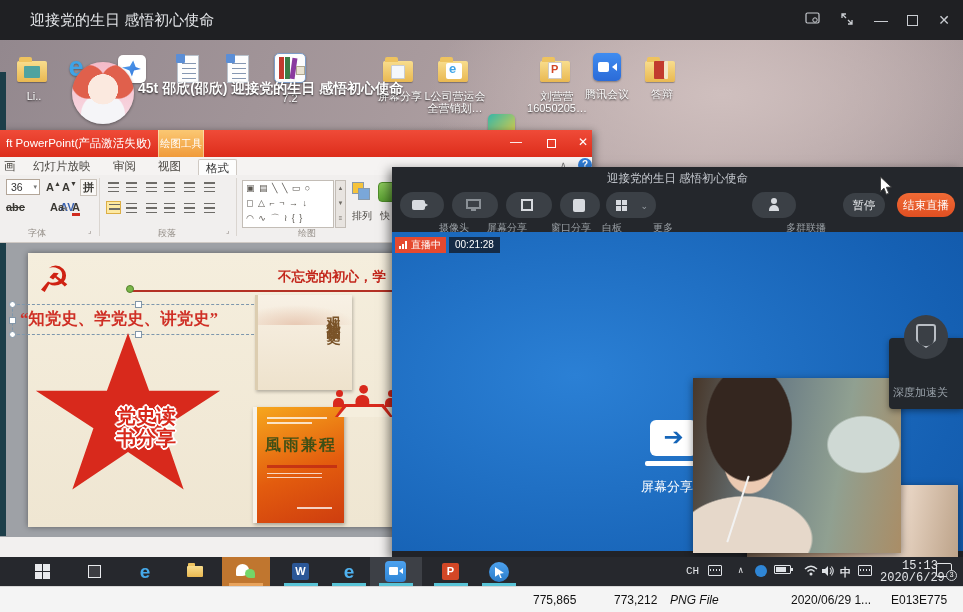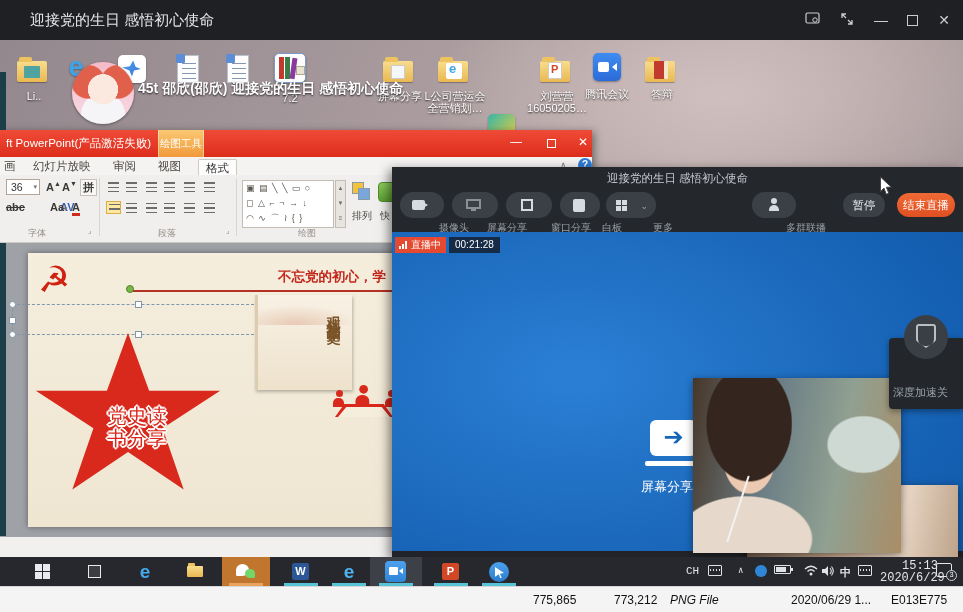--- a/index.html
+++ b/index.html
@@ -72,21 +72,21 @@
   .emblem { position:absolute; left:10px; top:8px; font-size:36px; color:#cf2213; line-height:38px; }
   .headline { position:absolute; left:250px; top:15px; font-size:13.5px; font-weight:bold; color:#c3271c; white-space:nowrap; }
   .redline { position:absolute; left:104px; top:37px; width:440px; height:2px; background:#b43124; }
   .rot-handle { position:absolute; left:98px; top:32px; width:8px; height:8px; border-radius:50%; background:#7ab648; border:1px solid #55822e; }
   .selbox { position:absolute; left:-16px; top:51px; width:252px; height:31px; border:1px dashed #7e97ad; }
   .hnd { position:absolute; width:7px; height:7px; background:#fff; border:1px solid #8296a8; }
   .hnd.c { border-radius:50%; }
   .quote { position:absolute; left:-8px; top:55px; width:240px; font-size:16.5px; font-weight:bold; color:#cf2f25; font-family:"Liberation Serif","DejaVu Serif",serif; white-space:nowrap; }
   .star { position:absolute; left:4px; top:80px; width:192px; height:170px; background:#d8291c;
     clip-path:polygon(50% 0%,61% 34%,98% 34%,68% 56%,79% 92%,50% 70%,21% 92%,32% 56%,2% 34%,39% 34%); }
-  .startext { position:absolute; left:70px; top:152px; width:78px; text-align:center; font-size:20px; line-height:22px; font-weight:normal; color:#d8291c;
+  .startext { position:absolute; left:70px; top:152px; width:78px; text-align:right; font-size:20px; line-height:22px; font-weight:bold; color:#d8291c;
     text-shadow:-2px 0 #fff,2px 0 #fff,0 -2px #fff,0 2px #fff,-1px -1px #fff,1px 1px #fff,-1px 1px #fff,1px -1px #fff; }
   .book1 { position:absolute; left:227px; top:42px; width:97px; height:95px; background:linear-gradient(#f8f1e5,#eee2cc); box-shadow:1px 2px 3px rgba(0,0,0,.25); border-left:3px solid #dccdb0; }
   .book1 .vt { position:absolute; right:10px; top:10px; writing-mode:vertical-rl; font-size:14px; font-weight:bold; color:#7a5328; font-family:"Liberation Serif","DejaVu Serif",serif; letter-spacing:3px; }
   .book2 { position:absolute; left:225px; top:154px; width:91px; height:116px; background:linear-gradient(160deg,#f6a71d,#e35c0e 55%,#ce3d0f); box-shadow:1px 2px 4px rgba(0,0,0,.3); border-left:4px solid #f7f3ea; }
   .book2 .t { position:absolute; left:8px; top:28px; font-size:16px; font-weight:900; color:#3f4f15; font-family:"Liberation Serif","DejaVu Serif",serif; letter-spacing:2px; }
   .book2 .bar { position:absolute; background:rgba(255,255,255,.75); height:2px; }
   .figs { position:absolute; left:305px; top:122px; width:64px; height:42px; }
   .person { position:absolute; width:12px; }
   .person .h { width:7px; height:7px; border-radius:50%; background:#d8291c; margin:0 auto; }
   .person .b { width:11px; height:9px; border-radius:5px 5px 0 0; background:#d8291c; margin-top:1px; }
@@ -361,32 +361,42 @@
         <div class="selbox">
           <span class="hnd c" style="left:-4px;top:-4px;"></span>
             <span class="hnd" style="left:122px;top:-4px;"></span>
             <span class="hnd c" style="right:-4px;top:-4px;"></span>
           <span class="hnd" style="left:-4px;top:12px;"></span>
             <span class="hnd" style="right:-4px;top:12px;"></span>
           <span class="hnd c" style="left:-4px;bottom:-4px;"></span>
             <span class="hnd" style="left:122px;bottom:-4px;"></span>
             <span class="hnd c" style="right:-4px;bottom:-4px;"></span>
         </div>
+        <div class="quote">“知党史、学党史、讲党史”</div>
 
         <div class="star"></div>
         <div class="startext">
           <div>党史读</div>
           <div>书分享</div>
         </div>
 
         <div class="book1">
           <div style="position:absolute;left:0;top:0;width:100%;height:30px;background:radial-gradient(60px 20px at 40% 100%,#e8c9b4,rgba(0,0,0,0));"></div>
           <div class="vt">观领袖品党史</div>
         </div>
 
+        <div class="book2">
+          <div class="bar" style="left:10px;top:10px;width:60px;"></div>
+          <div class="bar" style="left:10px;top:15px;width:45px;"></div>
+          <div class="t">風雨兼程</div>
+          <div class="bar" style="left:10px;top:58px;width:70px;background:rgba(190,40,20,.8);height:3px;"></div>
+          <div class="bar" style="left:10px;top:66px;width:55px;height:1px;"></div>
+          <div class="bar" style="left:10px;top:70px;width:55px;height:1px;"></div>
+          <div class="bar" style="left:40px;top:100px;width:35px;height:2px;"></div>
+        </div>
 
         <div class="figs">
           <div class="person" style="left:0;bottom:10px;">
               <div class="h"></div>
               <div class="b"></div>
             </div>
           <div class="person" style="left:24px;bottom:13px;transform:scale(1.25);">
               <div class="h"></div>
               <div class="b"></div>
             </div>

